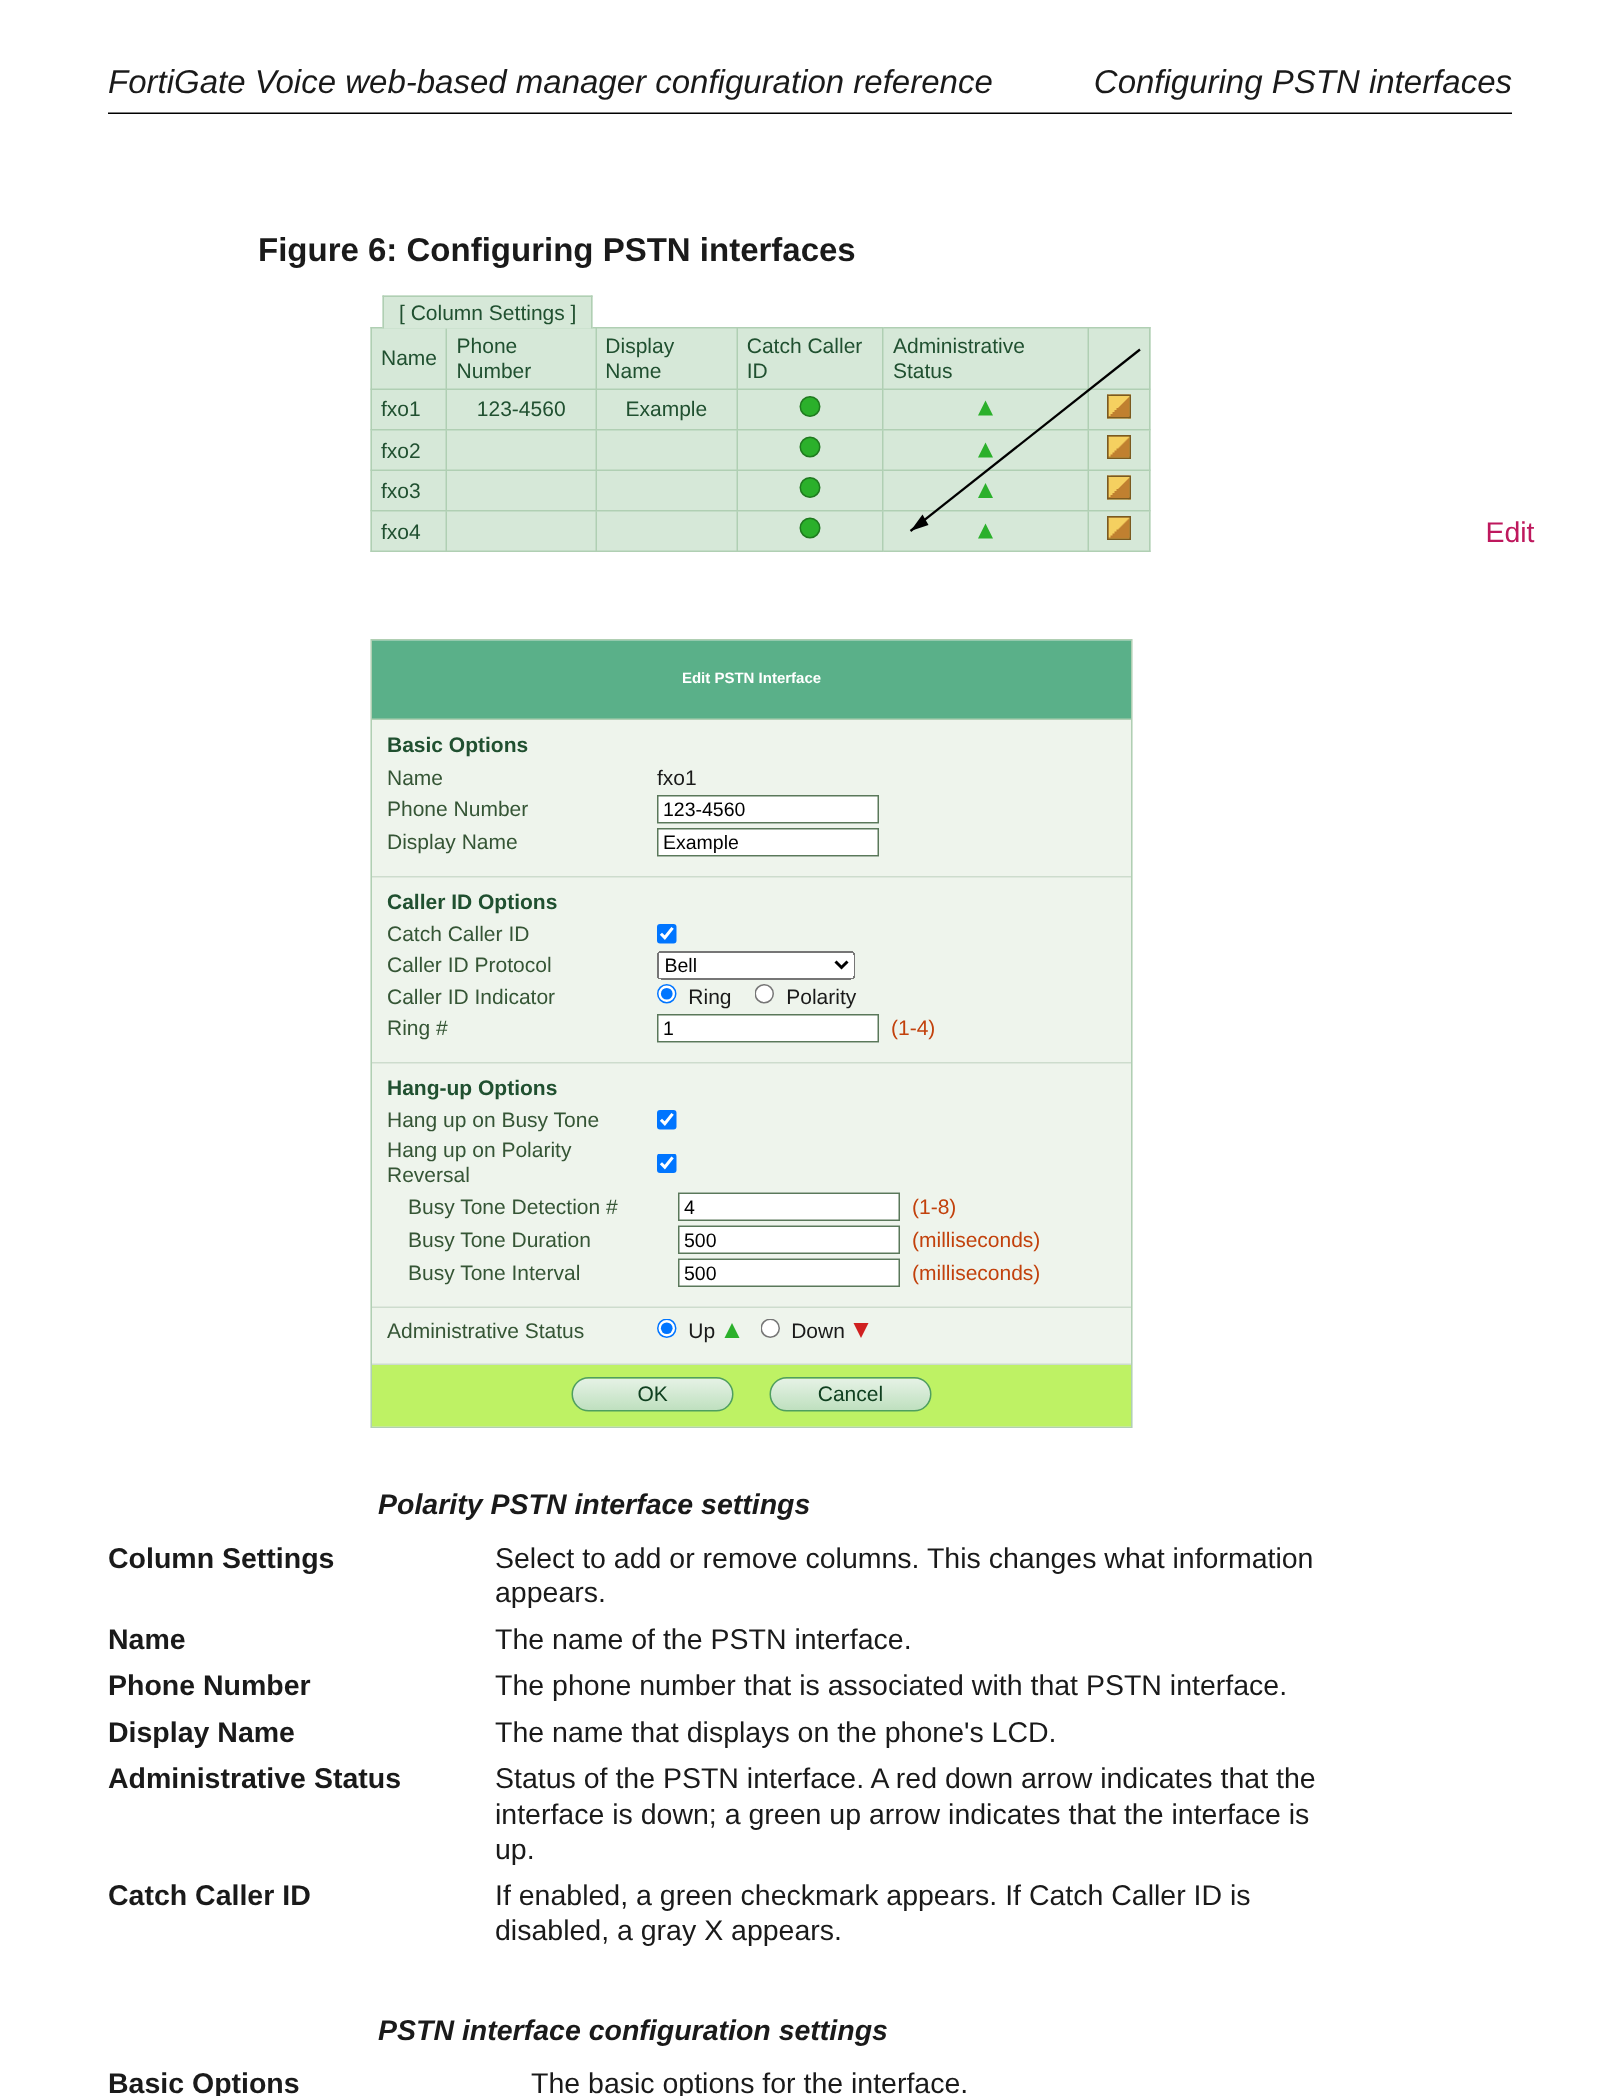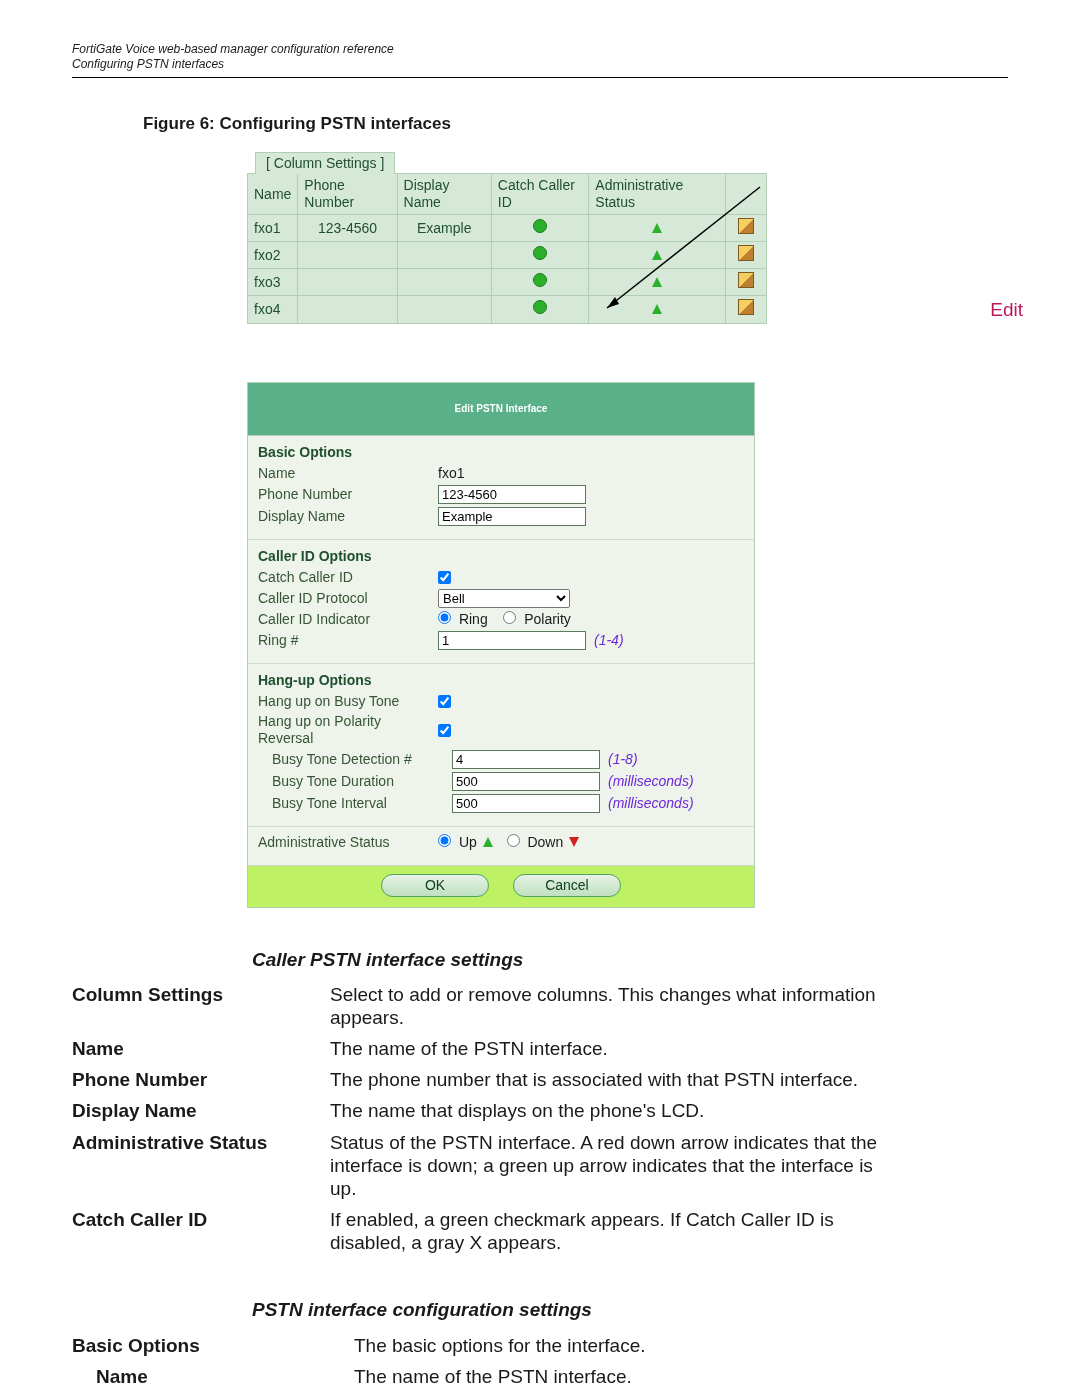--- a/index.html
+++ b/index.html
@@ -24,31 +24,30 @@
   .page{
     box-sizing:border-box;
     width:var(--page-w);
     padding:42px 72px 30px 72px;
   }
   
   .run-head{
     display:flex;
     justify-content:space-between;
     font-style:italic;
-    font-size:12px;
+    font-size:22px;
     padding-bottom:6px;
     border-bottom:1px solid #000;
-    margin-bottom:36px;
-    flex-direction:column;
+    margin-bottom:78px;
   }
   
   .fig-caption{
     font-weight:bold;
-    font-size:17px;
-    margin-left:71px;
+    font-size:22px;
+    margin-left:100px;
     margin-bottom:14px;
   }
   
   .figure-wrap{
     position:relative;
     margin-left:175px;
     width:706px;
   }
   
   .column-tab{
@@ -135,21 +134,21 @@
   .frow{display:flex;align-items:center;margin:3px 0;}
   .frow label{width:180px;color:#355535;}
   .frow .sub{padding-left:14px;}
   .frow input[type=text]{
     font-size:13px;
     border:1px solid #5a785a;
     background:#fff;
     padding:1px 3px;
     width:140px;
   }
-  .frow .hint{margin-left:8px;color:#6d28d9;font-style:italic;}
+  .frow .hint{margin-left:8px;color:#c2410c;}
   .frow select{font-size:13px;width:132px;}
   .buttons{
     text-align:center;
     padding:8px 0 10px 0;
     background:#bef264;
   }
   .btn{
     display:inline-block;
     min-width:70px;
     text-align:center;
@@ -347,21 +346,21 @@
         </div>
       </div>
 
       <div class="buttons">
         <span class="btn">OK</span>
         <span class="btn">Cancel</span>
       </div>
     </div>
   </div>
 
-  <h3 class="setgrp">Caller PSTN interface settings</h3>
+  <h3 class="setgrp">Polarity PSTN interface settings</h3>
   <table class="defs">
     <tbody>
         <tr>
           <td class="term">Column Settings</td>
           <td>Select to add or remove columns. This changes what information appears.</td>
         </tr>
     <tr>
           <td class="term">Name</td>
           <td>The name of the PSTN interface.</td>
         </tr>

